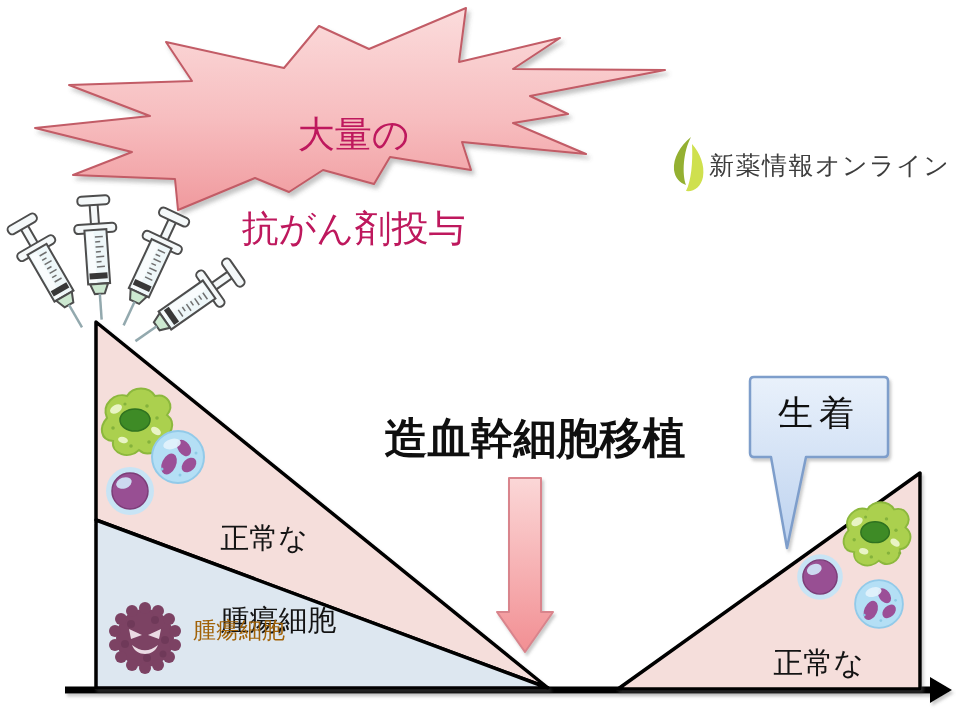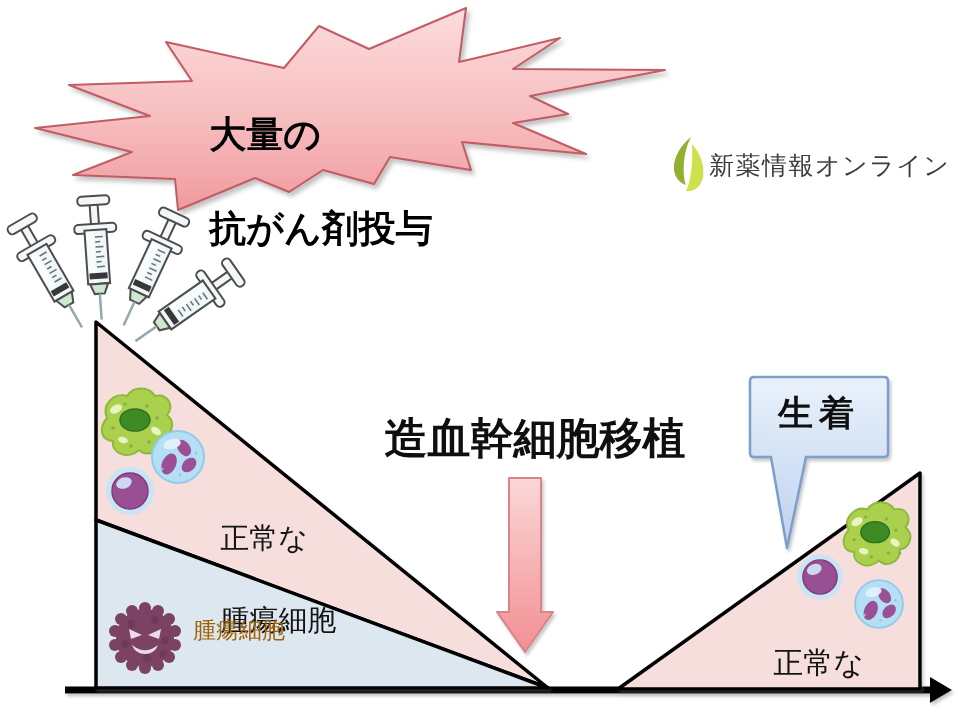--- a/index.html
+++ b/index.html
@@ -3,39 +3,39 @@
 <meta charset="utf-8">
 <style>
   html,body{margin:0;padding:0;background:#fff;}
   .stage{
     position:relative;width:958px;height:715px;background:#ffffff;overflow:hidden;
     font-family:"Liberation Sans",sans-serif;color:#111;
   }
   .stage svg.layer{position:absolute;left:0;top:0;}
   .txt{position:absolute;white-space:pre;color:#111;}
   .burst-text{
-    left:168px;top:64px;width:330px;text-align:left;
-    font-size:37px;font-weight:bold;line-height:47px;color:#000000;
+    left:168px;top:64px;width:330px;text-align:center;
+    font-size:37px;font-weight:normal;line-height:47px;color:#be185d;
   }
   .logo-text{
     left:709px;top:149px;font-size:25px;color:#3d3d3d;letter-spacing:1.5px;font-weight:normal;
   }
   .title-text{
     left:340px;top:410px;width:390px;text-align:center;
     font-size:43px;font-weight:600;color:#0f0f0f;
   }
   .left-normal-text{
     left:188px;top:477px;font-size:29px;line-height:41px;color:#141414;
   }
   .tumor-text{
     left:193px;top:615px;font-size:23px;color:#a16207;
   }
   .bubble-text{
     left:750px;top:390px;width:138px;text-align:center;
-    font-size:35px;font-weight:bold;letter-spacing:6px;color:#101010;
+    font-size:35px;font-weight:normal;letter-spacing:6px;color:#101010;
   }
   .right-normal-text{
     left:740px;top:603px;font-size:30px;line-height:40px;color:#141414;
   }
 </style>
 </head>
 <body>
 
 <div class="stage">
 

